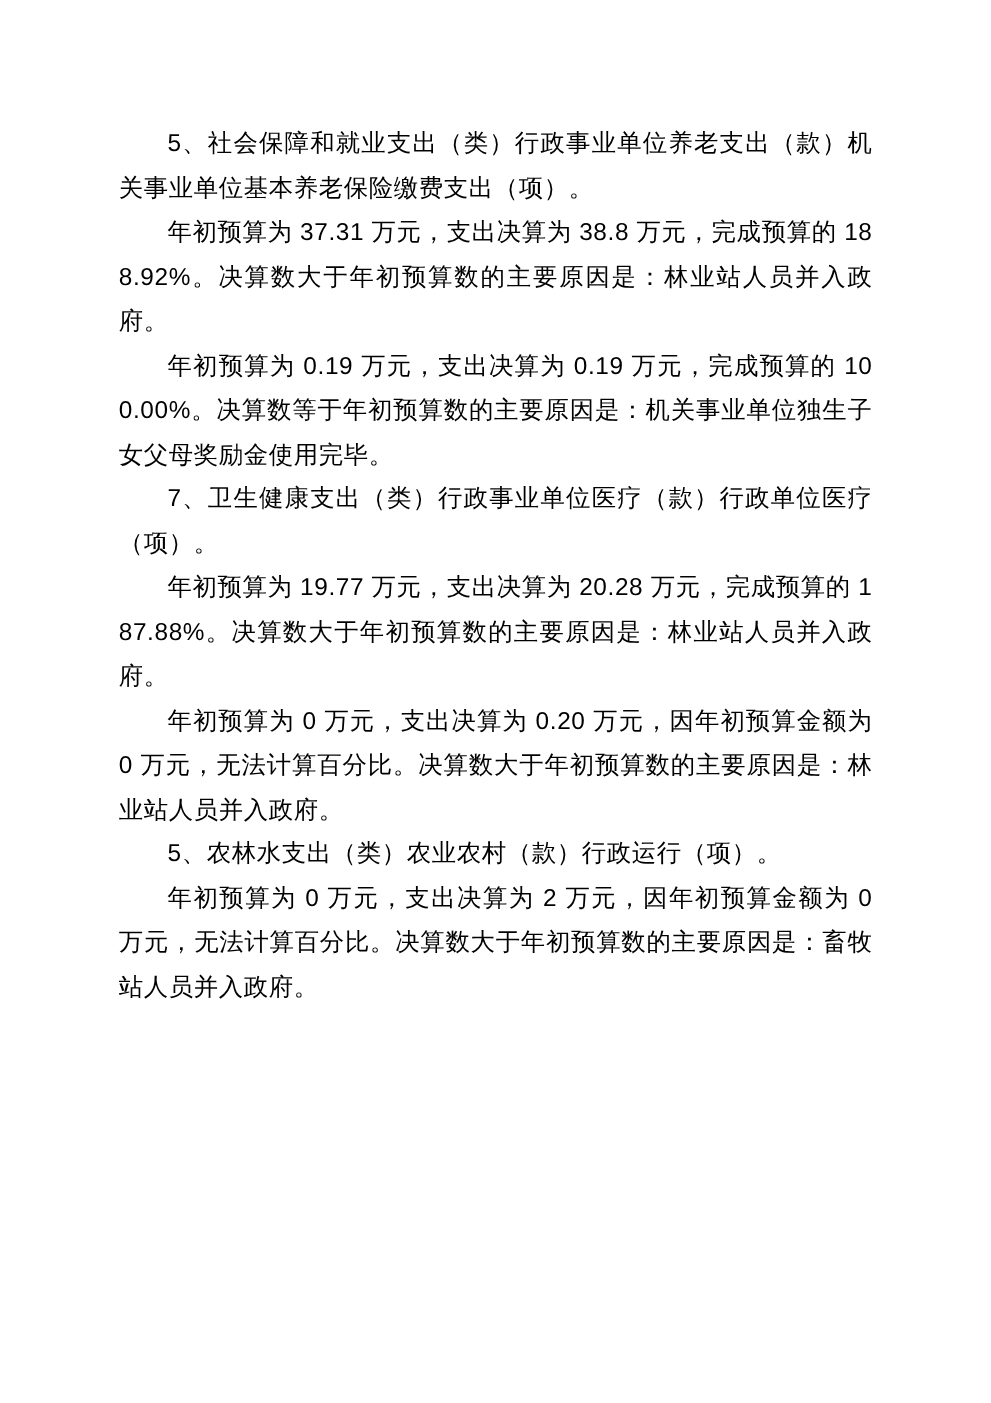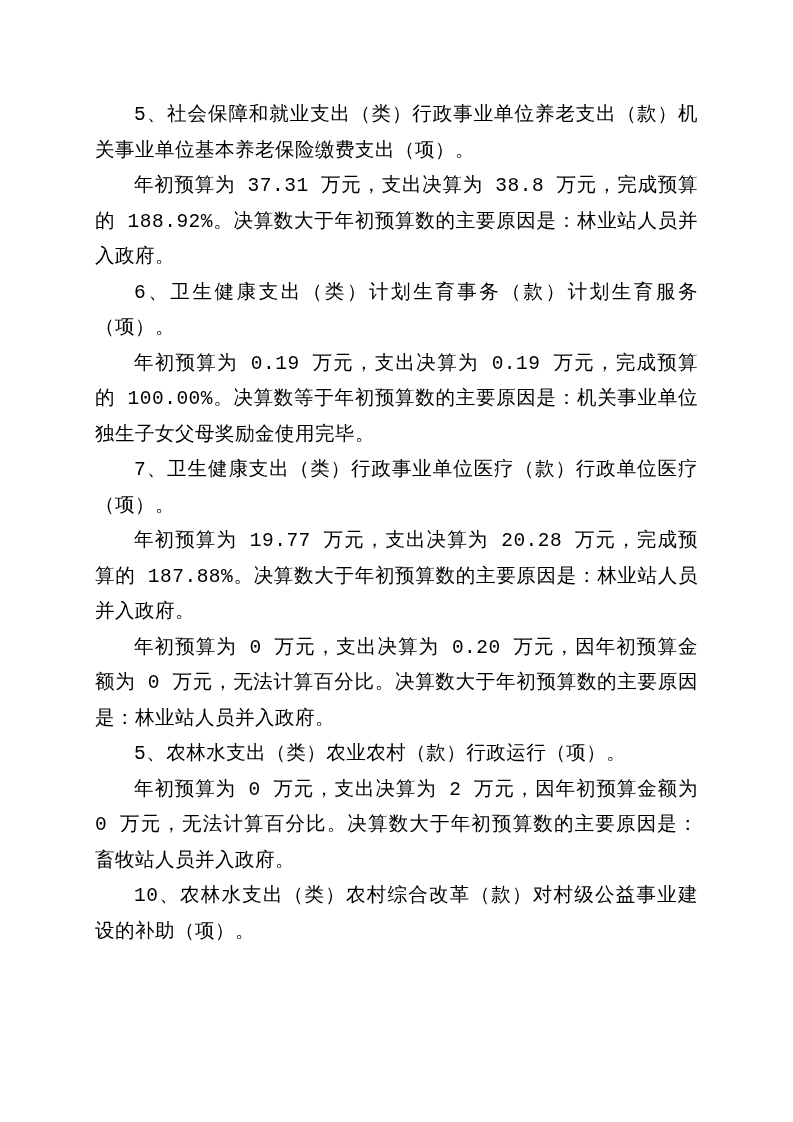--- a/index.html
+++ b/index.html
@@ -8,21 +8,21 @@
     background: #ffffff;
   }
   .page {
     position: relative;
     width: 793px;
     height: 1122px;
     background: #ffffff;
     box-sizing: border-box;
     padding: 98px 95px 0 95px;
     overflow: hidden;
-    font-family: Liberation Mono, monospace;
+    font-family: Liberation Sans, sans-serif;
     color: #000000;
   }
   .doc-body {
     width: 100%;
   }
   .doc-body p {
     margin: 0;
     font-size: 19.5px;
     line-height: 35.5px;
     text-indent: 2em;
@@ -31,22 +31,20 @@
     word-break: break-all;
   }
 </style>
 </head>
 <body>
 
 <div class="page">
   <div class="doc-body">
     <p>5、社会保障和就业支出（类）行政事业单位养老支出（款）机关事业单位基本养老保险缴费支出（项）。</p>
     <p>年初预算为 37.31 万元，支出决算为 38.8 万元，完成预算的 188.92%。决算数大于年初预算数的主要原因是：林业站人员并入政府。</p>
-    <p>6、卫生健康支出（类）计划生育事务（款）计划生育服务（项）。</p>
     <p>年初预算为 0.19 万元，支出决算为 0.19 万元，完成预算的 100.00%。决算数等于年初预算数的主要原因是：机关事业单位独生子女父母奖励金使用完毕。</p>
     <p>7、卫生健康支出（类）行政事业单位医疗（款）行政单位医疗（项）。</p>
     <p>年初预算为 19.77 万元，支出决算为 20.28 万元，完成预算的 187.88%。决算数大于年初预算数的主要原因是：林业站人员并入政府。</p>
     <p>年初预算为 0 万元，支出决算为 0.20 万元，因年初预算金额为 0 万元，无法计算百分比。决算数大于年初预算数的主要原因是：林业站人员并入政府。</p>
     <p>5、农林水支出（类）农业农村（款）行政运行（项）。</p>
     <p>年初预算为 0 万元，支出决算为 2 万元，因年初预算金额为 0 万元，无法计算百分比。决算数大于年初预算数的主要原因是：畜牧站人员并入政府。</p>
-    <p>10、农林水支出（类）农村综合改革（款）对村级公益事业建设的补助（项）。</p>
   </div>
 </div>
 
 </body></html>

